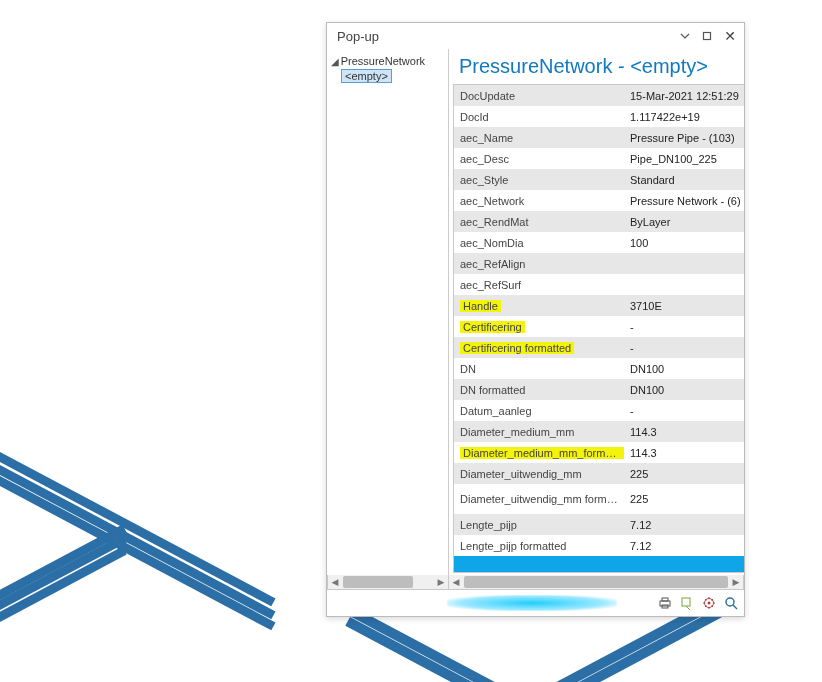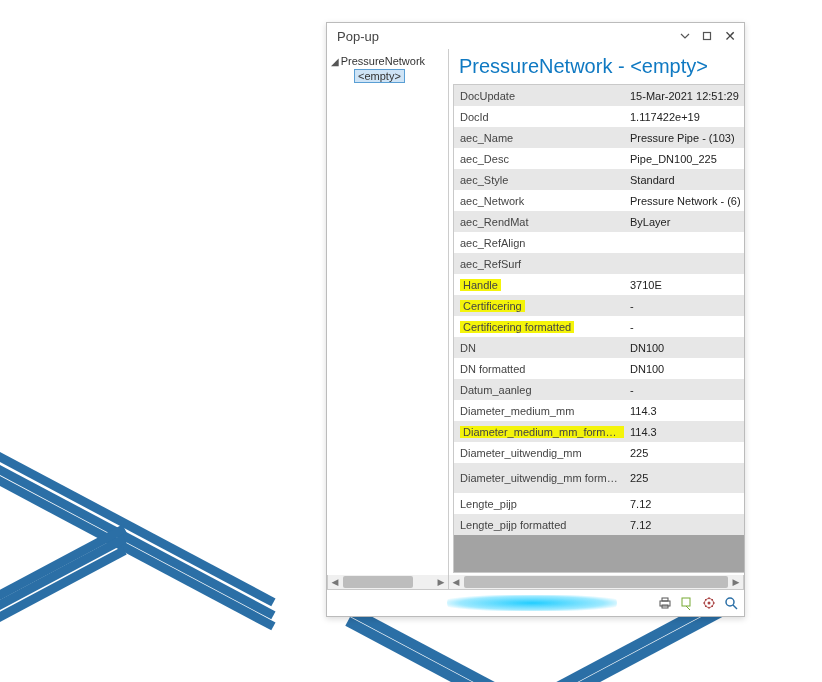--- a/index.html
+++ b/index.html
@@ -45,32 +45,32 @@
 
   .body { flex:1; display:flex; overflow:hidden; }
 
   
   .tree {
     width:122px; border-right:1px solid #ccc; padding:6px 2px 4px 4px;
     overflow:hidden; position:relative; flex-shrink:0;
   }
   .tree-row1 { display:flex; align-items:center; white-space:nowrap; overflow:hidden; }
   .tree-caret { font-size:10px; color:#555; margin-right:2px; }
-  .tree-row2 { margin-left:23px; margin-top:2px; }
+  .tree-row2 { margin-left:10px; margin-top:2px; }
   .tree-selected {
     background:#cfe4f6; border:1px solid #5a9fd4; padding:0 3px; display:inline-block;
   }
 
   
   .content { flex:1; display:flex; flex-direction:column; padding:4px 4px 2px 4px; position:relative;}
   .content-title { color:#0f79c2; font-size:20px; padding:2px 4px 6px 6px; }
   .grid-wrap { flex:1; position:relative; overflow:hidden; display:flex;}
   .grid {
     flex:1; overflow:hidden; border:1px solid #c9c9c9;
-    background:#a3a3a3; border-right:none;
+    background:#0ea5e9; border-right:none;
   }
   .row { display:flex; height:21px; align-items:center; }
   .row:nth-child(odd){ background:#e7e7e7; }
   .row:nth-child(even){ background:#fff; }
   .cell-k { width:170px; padding:0 6px; color:#444; overflow:hidden; white-space:nowrap; text-overflow:ellipsis;}
   .cell-v { flex:1; padding:0 6px; color:#222; overflow:hidden; white-space:nowrap;}
   .hl { background:#f4f40a !important; display:inline; padding:1px 3px;text-align:center; }
   .row.tall { height:30px; }
 
   .vscroll {
@@ -174,20 +174,24 @@
             </div>
             <div class="row">
               <div class="cell-k">aec_Network</div>
               <div class="cell-v">Pressure Network - (6)</div>
             </div>
             <div class="row">
               <div class="cell-k">aec_RendMat</div>
               <div class="cell-v">ByLayer</div>
             </div>
             <div class="row">
+              <div class="cell-k">aec_NomDia</div>
+              <div class="cell-v">100</div>
+            </div>
+            <div class="row">
               <div class="cell-k">aec_RefAlign</div>
               <div class="cell-v"></div>
             </div>
             <div class="row">
               <div class="cell-k">aec_RefSurf</div>
               <div class="cell-v"></div>
             </div>
             <div class="row">
               <div class="cell-k"><span class="hl">Handle</span></div>
               <div class="cell-v">3710E</div>

